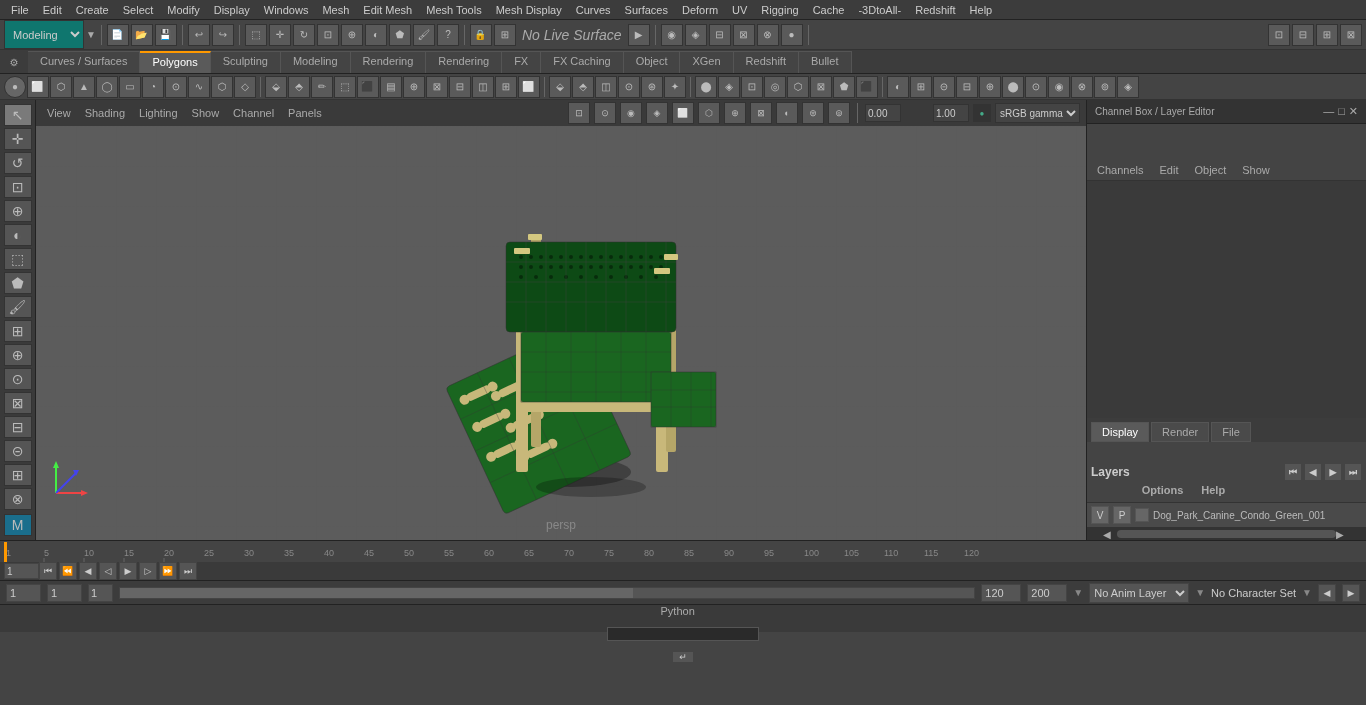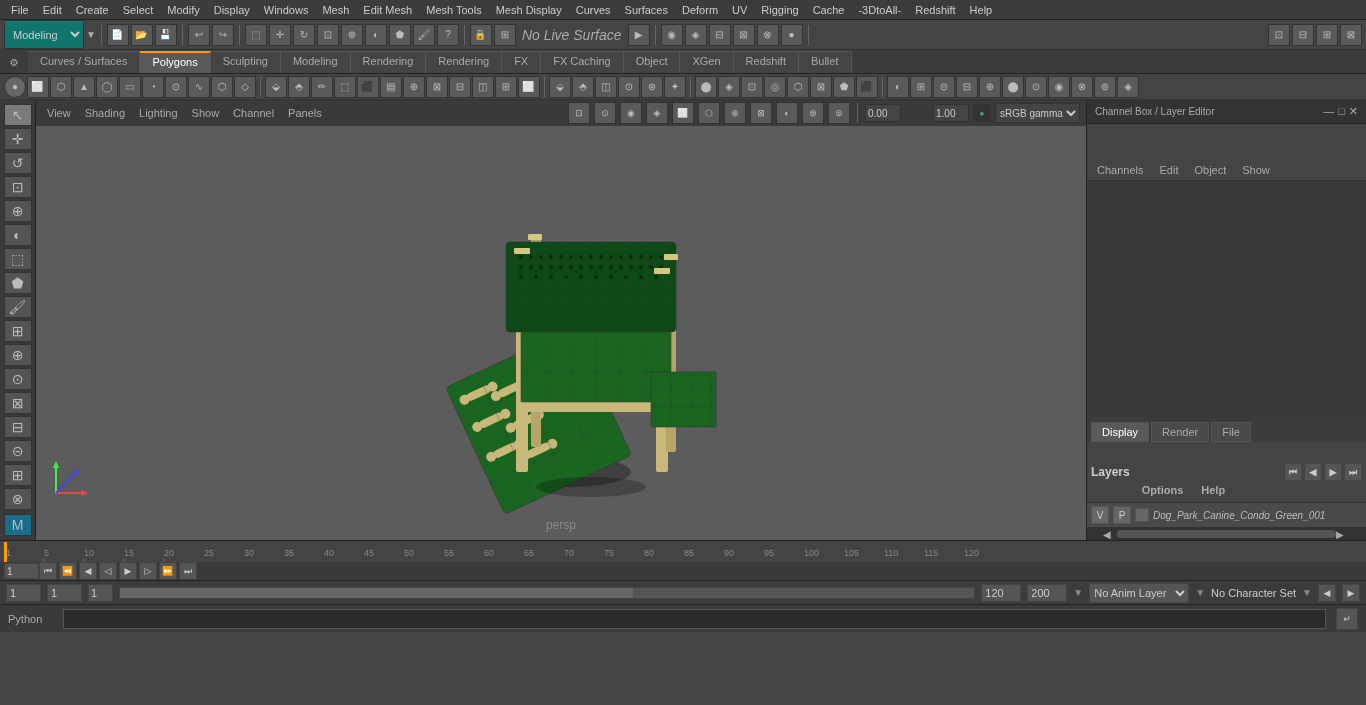--- a/index.html
+++ b/index.html
@@ -262,21 +262,20 @@
       justify-content: center;
       cursor: pointer;
     }
     #layer-name {
       flex: 1;
       font-size: 10px;
       color: #bbb;
       overflow: hidden;
       text-overflow: ellipsis;
       white-space: nowrap;
-      font-style: italic;
     }
 
     
     #timeline {
       height: 40px;
       background: #3a3a3a;
       border-top: 1px solid #222;
       display: flex;
       flex-direction: column;
     }
@@ -310,20 +309,21 @@
 
     
     #status-bar {
       height: 28px;
       background: #3a3a3a;
       display: flex;
       align-items: center;
       padding: 0 8px;
       border-top: 1px solid #222;
       gap: 10px;
+      flex-direction: column;
     }
 
     
     .viewport-bg {
       background:
         linear-gradient(rgba(90,90,90,0.3) 1px, transparent 1px),
         linear-gradient(90deg, rgba(90,90,90,0.3) 1px, transparent 1px),
         #5c5c5c;
       background-size: 40px 40px;
       width: 100%;

